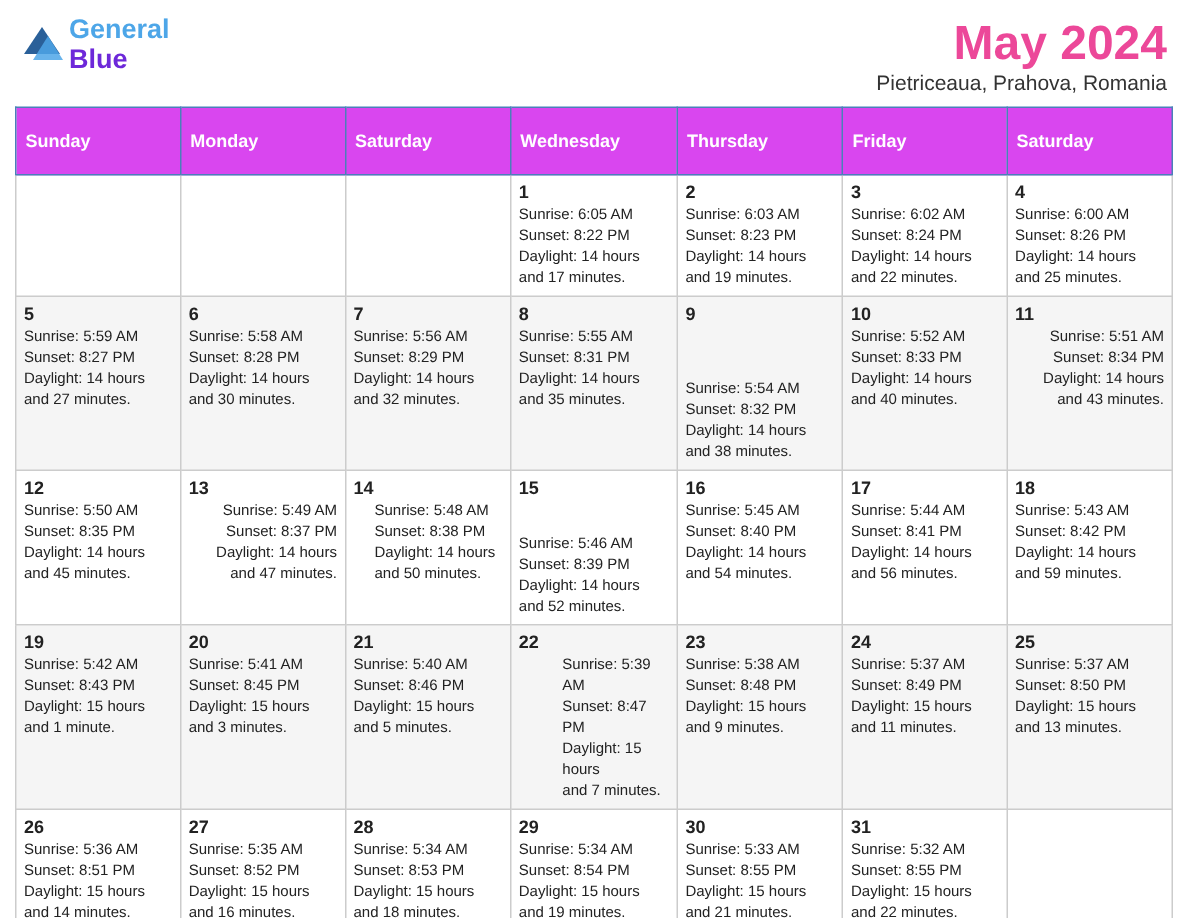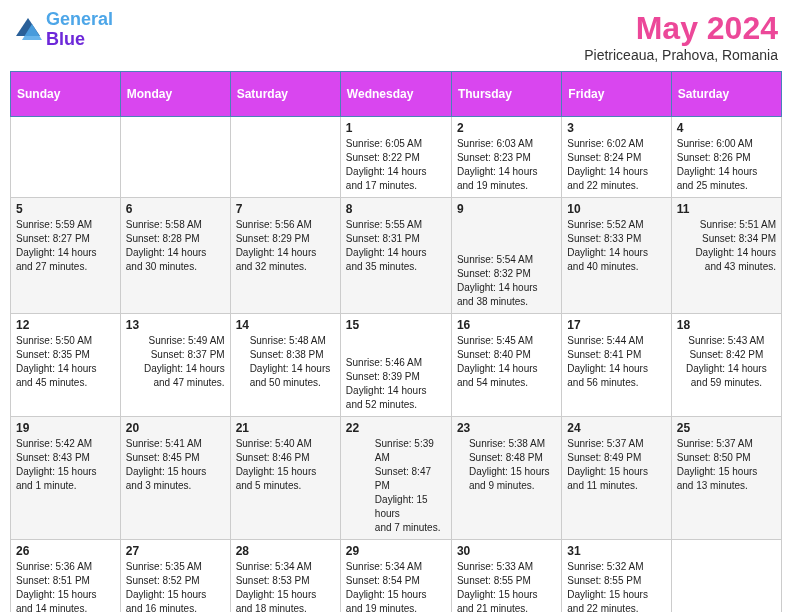--- a/index.html
+++ b/index.html
@@ -244,21 +244,21 @@
         </td>
         <td>
           <span class="day-num">17</span>
           <div class="day-info" style="white-space: pre-line;">Sunrise: 5:44 AM
 Sunset: 8:41 PM
 Daylight: 14 hours
 and 56 minutes.</div>
         </td>
         <td>
           <span class="day-num">18</span>
-          <div class="day-info" style="white-space: pre-line; text-align: center;">Sunrise: 5:43 AM
+          <div class="day-info" style="white-space: pre-line;">Sunrise: 5:43 AM
 Sunset: 8:42 PM
 Daylight: 14 hours
 and 59 minutes.</div>
         </td>
       </tr>
       <tr>
         <td>
           <span class="day-num">19</span>
           <div class="day-info" style="white-space: pre-line;">Sunrise: 5:42 AM
 Sunset: 8:43 PM
@@ -281,21 +281,21 @@
         </td>
         <td>
           <span class="day-num">22</span>
           <div class="day-info" style="white-space: pre-line; margin-left: 29px;">Sunrise: 5:39 AM
 Sunset: 8:47 PM
 Daylight: 15 hours
 and 7 minutes.</div>
         </td>
         <td>
           <span class="day-num">23</span>
-          <div class="day-info" style="white-space: pre-line; margin-left: 12px;">Sunrise: 5:38 AM
+          <div class="day-info" style="white-space: pre-line;">Sunrise: 5:38 AM
 Sunset: 8:48 PM
 Daylight: 15 hours
 and 9 minutes.</div>
         </td>
         <td>
           <span class="day-num">24</span>
           <div class="day-info" style="white-space: pre-line;">Sunrise: 5:37 AM
 Sunset: 8:49 PM
 Daylight: 15 hours
 and 11 minutes.</div>

